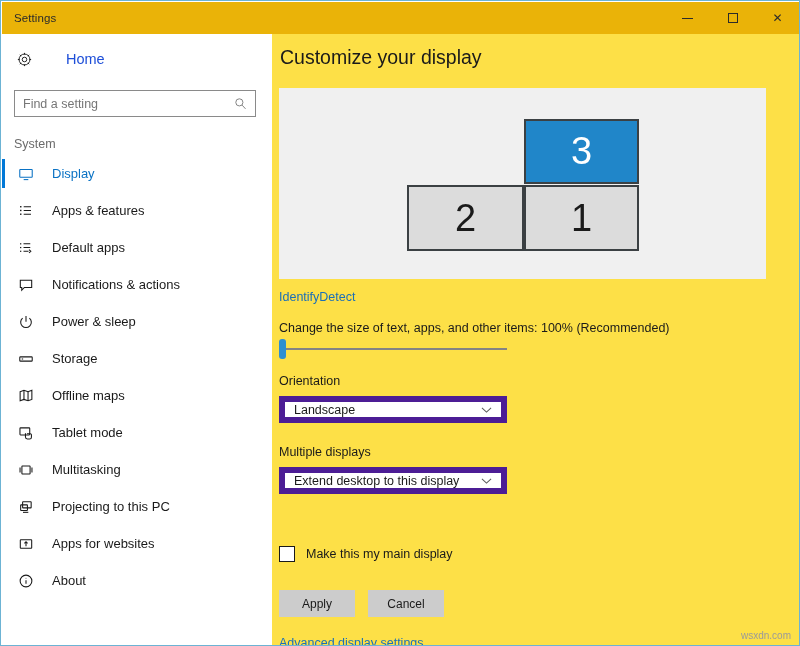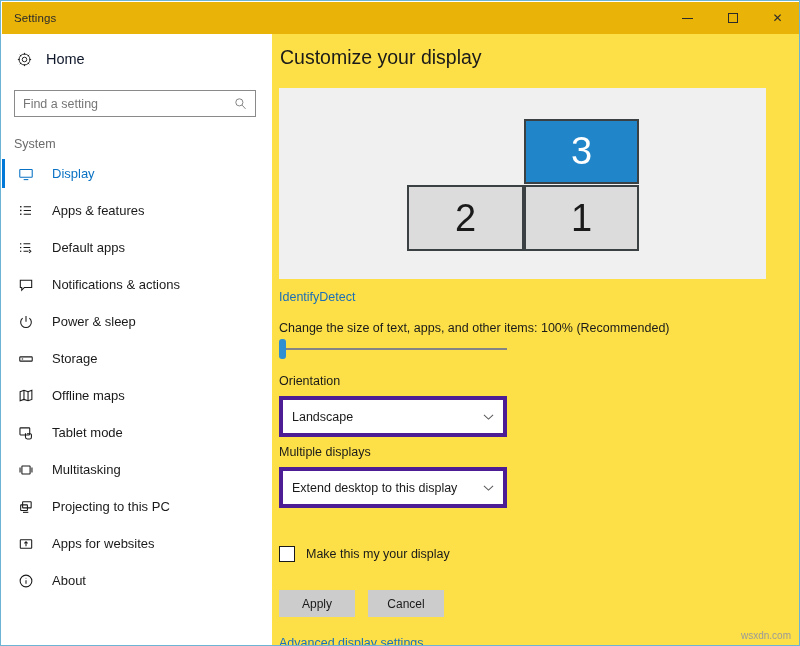--- a/index.html
+++ b/index.html
@@ -47,21 +47,21 @@
     width: 270px; height: 612px;
     background: #ffffff;
   }
   #home-row {
     display: flex; align-items: center;
     height: 34px; margin-top: 8px; padding-left: 14px;
     cursor: default;
   }
   .home-icon { width: 22px; display:flex; align-items:center; justify-content:flex-start; }
   #home-label {
-    font-size: 14.5px; color: #0f172a; margin-left: 8px;
+    font-size: 14.5px; color: #1d4ed8; margin-left: 28px;
   }
   #search-wrap {
     margin: 14px 16px 0 12px;
     height: 27px;
     border: 1px solid #8a8a8a;
     display: flex; align-items: center;
     background: #fff;
   }
   #search-input {
     border: none; outline: none;
@@ -153,22 +153,22 @@
 
   .field-label {
     position: absolute;
     font-size: 12.5px; color: #1a1a1a;
   }
   #orientation-label { left: 7px; top: 340px; }
   #multiple-label { left: 7px; top: 411px; }
 
   .combo {
     position: absolute;
-    height: 41px;
-    border: 4px solid #4c1d95;
+    height: 27px;
+    border: 6px solid #4c1d95;
     background: #ffffff;
     display: flex; align-items: center;
     cursor: default;
   }
   #orientation-combo { left: 7px; top: 362px; width: 228px; }
   #multiple-combo  { left: 7px; top: 433px; width: 228px; }
   .combo-value {
     flex: 1; padding-left: 9px;
     font-size: 12.5px; color: #1a1a1a;
     white-space: nowrap; overflow: hidden;
@@ -424,21 +424,21 @@
       <span class="combo-value">Extend desktop to this display</span>
       <span class="combo-arrow">
         <svg width="11" height="8" viewBox="0 0 12 8" fill="none" stroke="#5a5a5a" stroke-width="1.1">
           <path d="M1 1.6L6 6.2l5-4.6"></path>
         </svg>
       </span>
     </div>
 
     <div id="checkbox-row">
       <span id="checkbox-box"></span>
-      <span id="checkbox-label">Make this my your display</span>
+      <span id="checkbox-label">Make this my main display</span>
     </div>
 
     <div class="btn" id="apply-btn">Apply</div>
     <div class="btn" id="cancel-btn">Cancel</div>
 
     <span class="link" id="advanced-link">Advanced display settings</span>
   </div>
 
   <div id="watermark">wsxdn.com</div>
 </div>

